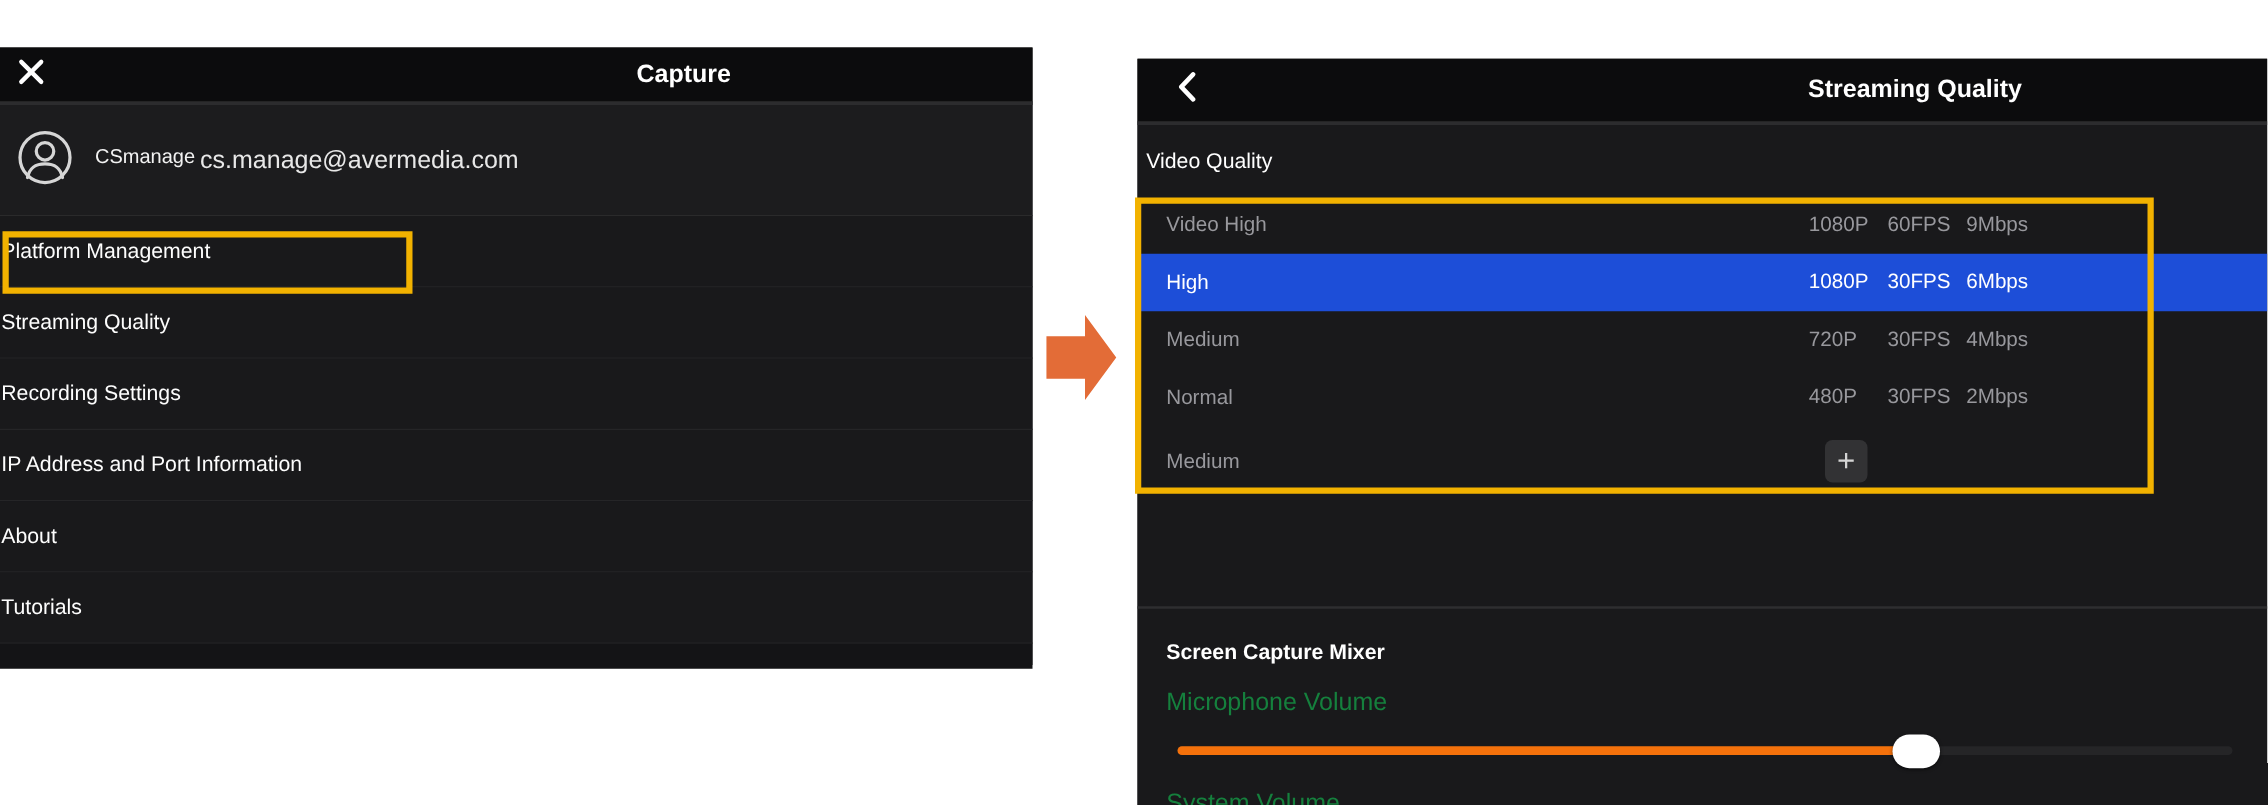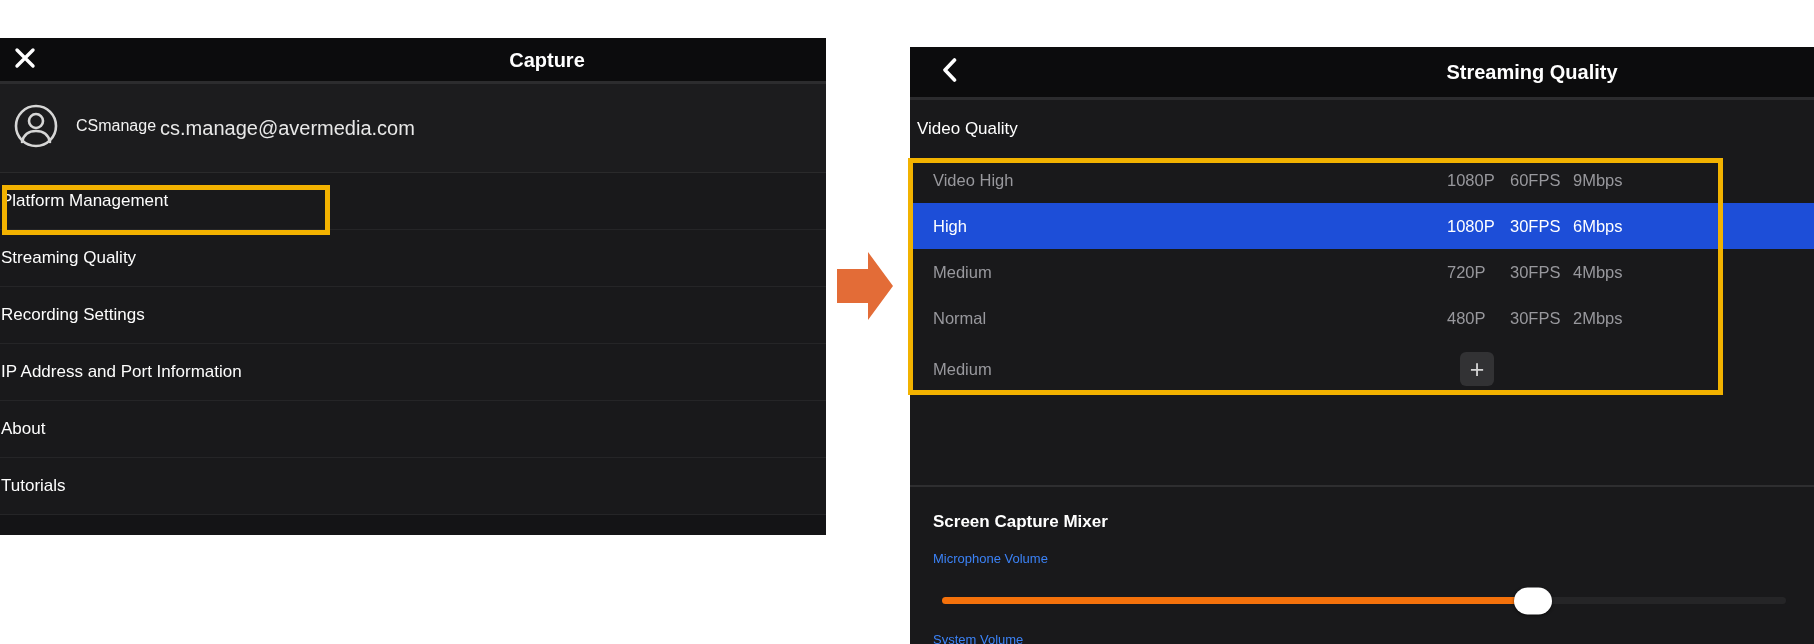--- a/index.html
+++ b/index.html
@@ -32,21 +32,21 @@
   #video-quality-row{height:57px;display:flex;align-items:center;padding-left:7px;color:#ffffff;font-size:17px;}
   .q-row{position:relative;height:46px;display:flex;align-items:center;padding-left:23px;font-size:16.5px;color:#98989d;}
   .q-row.selected{background:#1d4ed8;color:#ffffff;font-weight:500;}
   .q-vals{position:absolute;left:537px;top:50%;transform:translateY(-50%);display:flex;}
   .q-vals span{display:inline-block;width:63px;white-space:nowrap;}
   #custom-row{height:56px;}
   #add-custom-btn{position:absolute;left:550px;top:50%;transform:translateY(-50%);width:34px;height:34px;background:#323234;color:#d4d4d4;border:none;border-radius:6px;font-size:25px;line-height:30px;text-align:center;padding:0;cursor:pointer;}
 
   #mixer-divider{position:absolute;left:0;top:385px;width:100%;height:2px;background:#2e2e30;}
   #mixer-title{position:absolute;left:23px;top:412px;color:#ffffff;font-weight:bold;font-size:17px;}
-  .slider-label{position:absolute;left:23px;color:#3b82f6;font-size:13px;}
+  .slider-label{position:absolute;left:23px;color:#15803d;font-size:20px;}
   #mic-label{top:451px;}
   #sys-label{top:532px;}
   .slider-track{position:absolute;left:32px;width:844px;height:7px;background:#252527;border-radius:4px;cursor:pointer;}
   #mic-slider{top:497px;}
   .slider-fill{position:absolute;left:0;top:0;height:100%;background:#f4710b;border-radius:4px;}
   .slider-thumb{position:absolute;top:50%;transform:translateY(-50%);width:38px;height:27px;background:#ffffff;border-radius:14px;box-shadow:0 1px 3px rgba(0,0,0,.6);}
 
   
   .hl-box{position:absolute;border:5px solid #f2b200;pointer-events:none;}
   #hl-box-left{left:2px;top:185px;width:328px;height:50px;}

